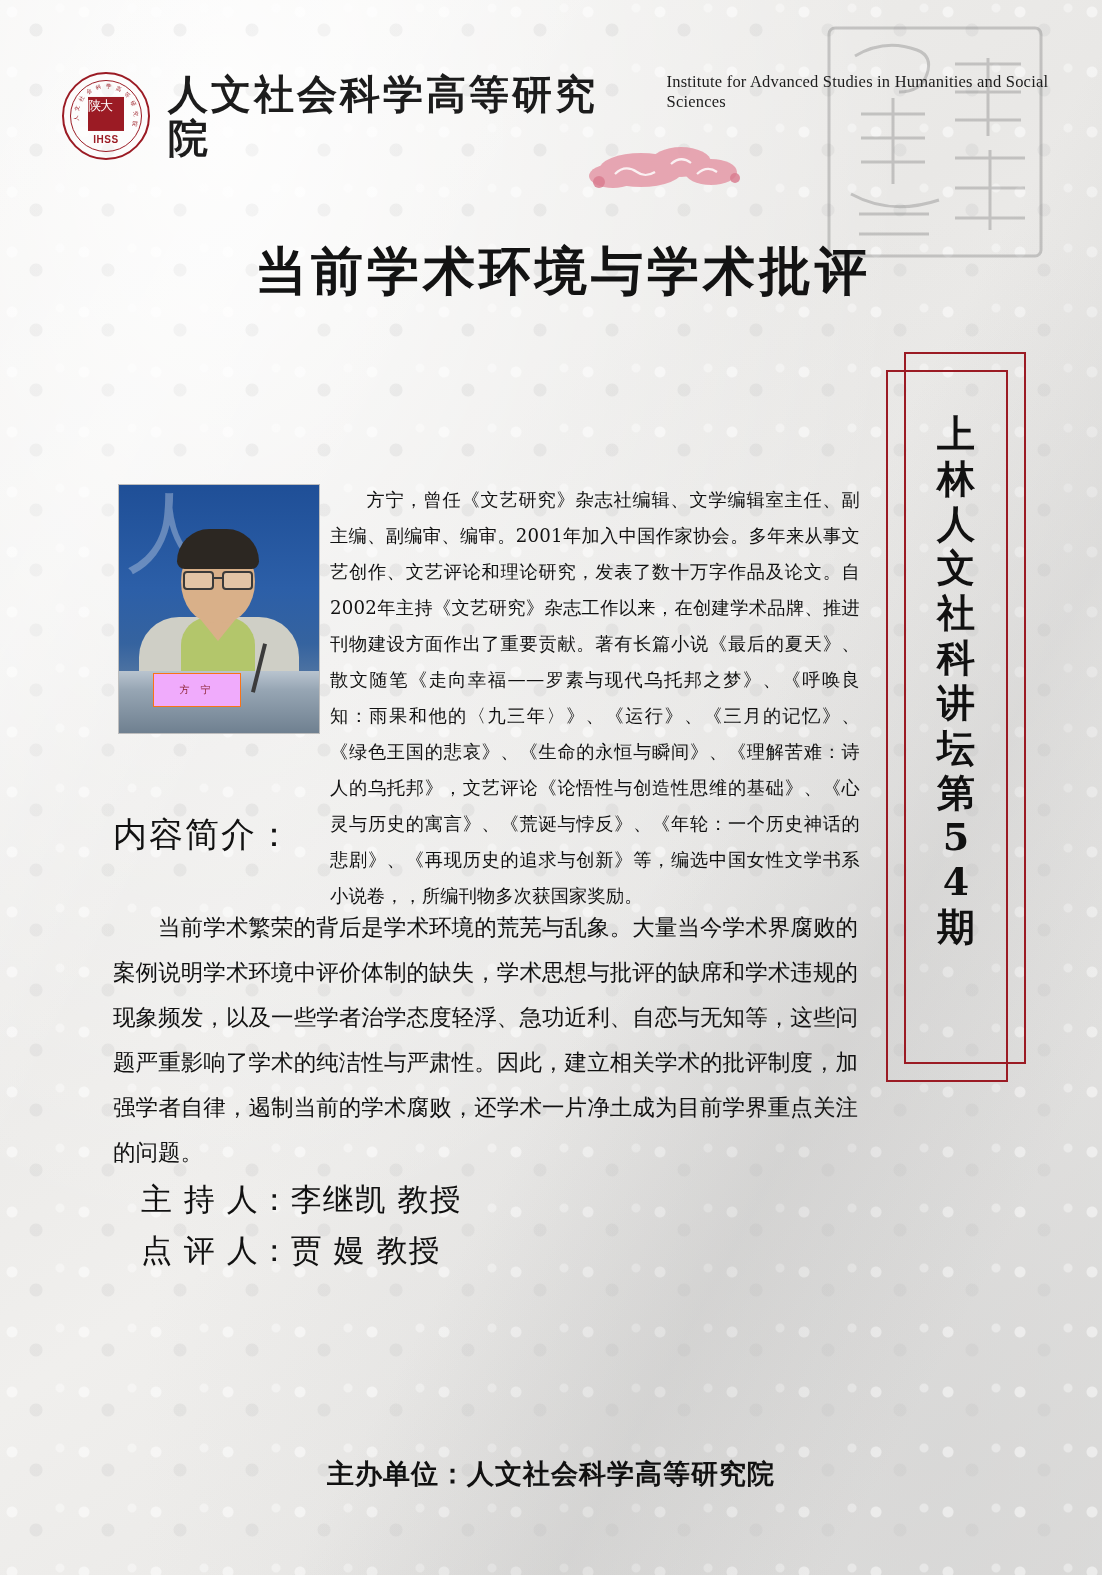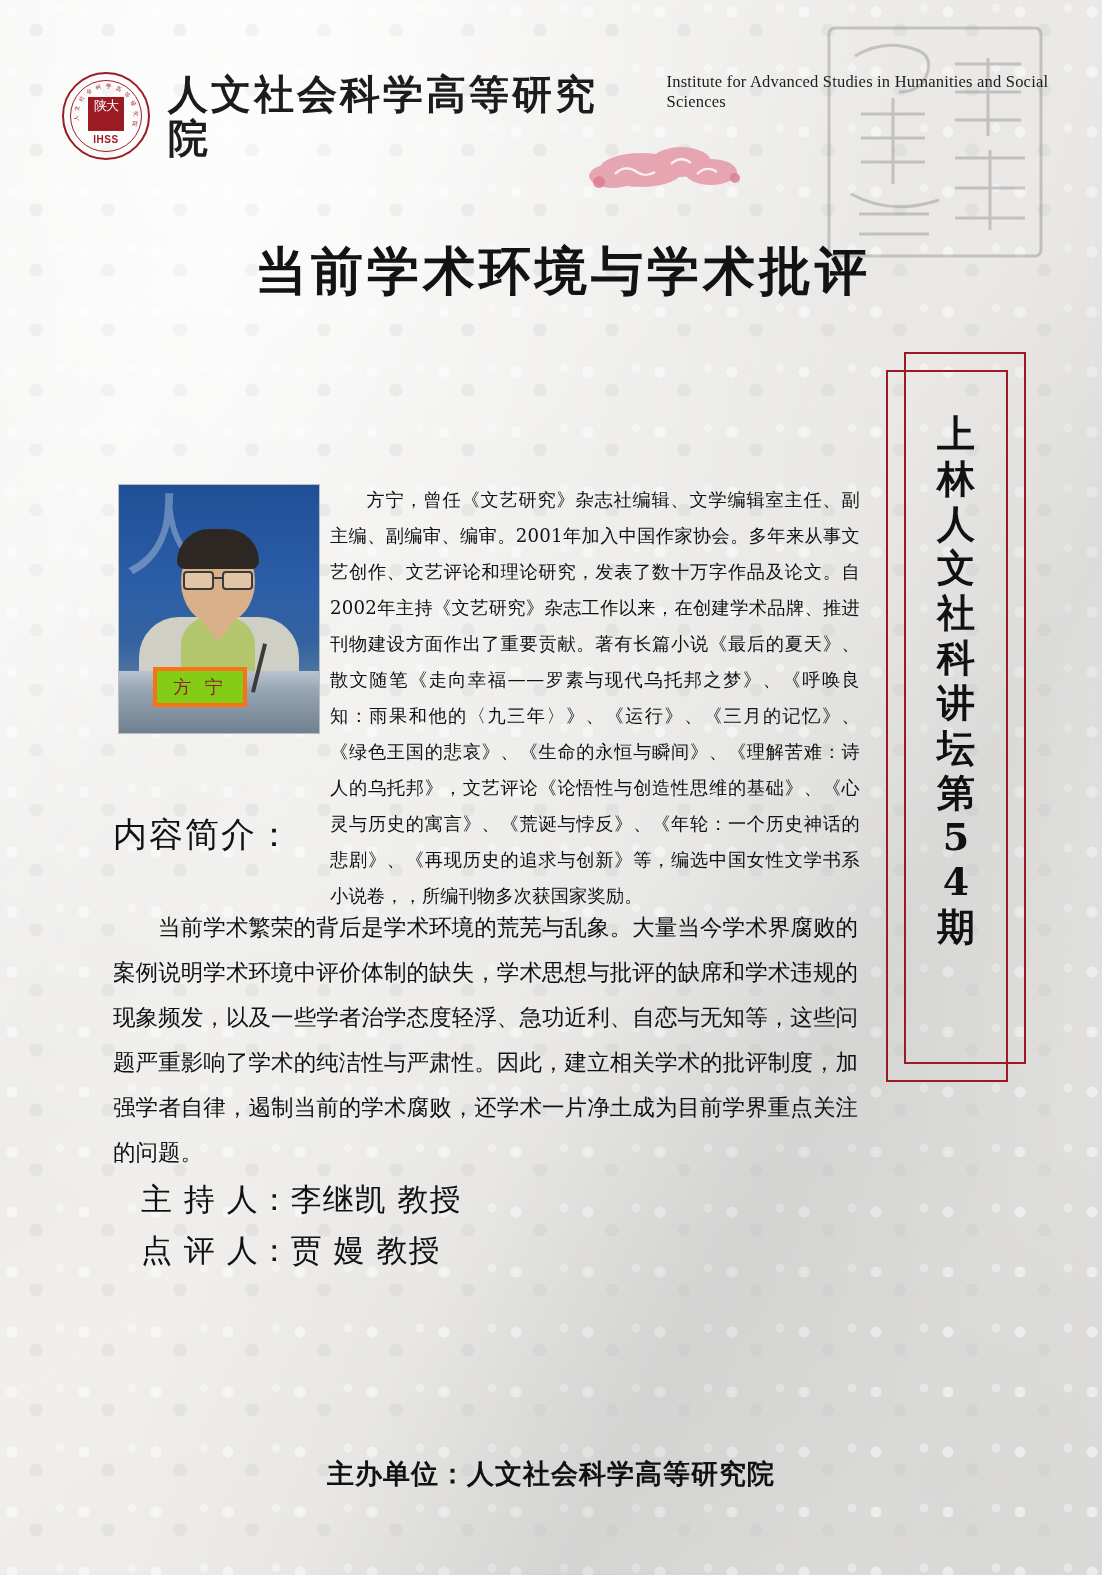--- a/index.html
+++ b/index.html
@@ -79,21 +79,21 @@
     left: 50%;
     top: 50%;
     transform: translate(-50%,-56%);
     width: 36px;
     height: 34px;
     background: #9b1b24;
     color: #fff;
     font-size: 13px;
     line-height: 16px;
     letter-spacing: -1px;
-    text-align: center;
+    text-align: left;
     padding-top: 1px;
     box-sizing: border-box;
     font-family: Liberation Sans, sans-serif;
   }
   .logo-seal .seal-abbr {
     position: absolute;
     left: 50%;
     bottom: 13px;
     transform: translateX(-50%);
     color: #9b1b24;
@@ -304,27 +304,27 @@
     position: absolute;
     left: 78px; top: 130px;
     width: 42px; height: 26px;
     background: #d9b089;
     clip-path: polygon(0 0, 100% 0, 50% 100%);
   }
   .portrait .nameplate {
     position: absolute;
     left: 34px; bottom: 26px;
     width: 86px; height: 32px;
-    background: #84cc16;
-    border: 4px solid #f97316;
+    background: #f0abfc;
+    border: 1px solid #f97316;
     display: flex;
     align-items: center;
     justify-content: center;
     font-family: "DejaVu Serif", serif;
-    font-size: 18px;
+    font-size: 10px;
     color: #8b2230;
     letter-spacing: 4px;
   }
   .portrait .mic {
     position: absolute;
     left: 138px; bottom: 40px;
     width: 4px; height: 50px;
     background: #3b3b3b;
     transform: rotate(14deg);
   }

